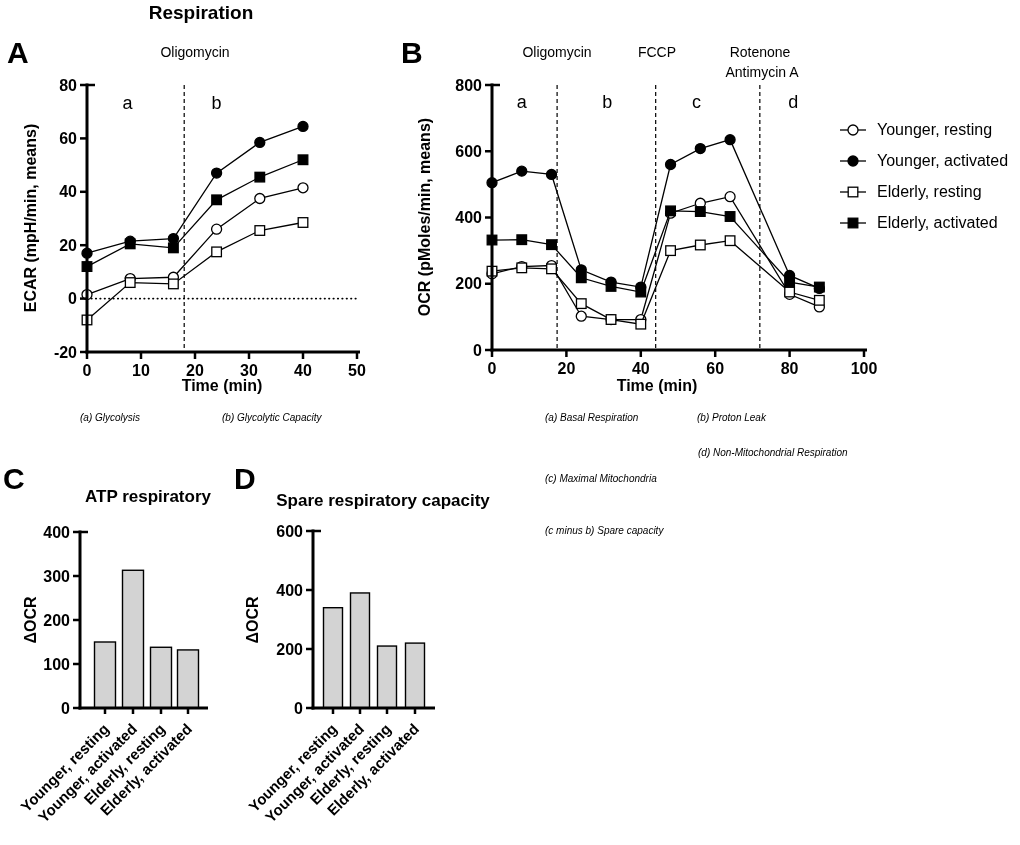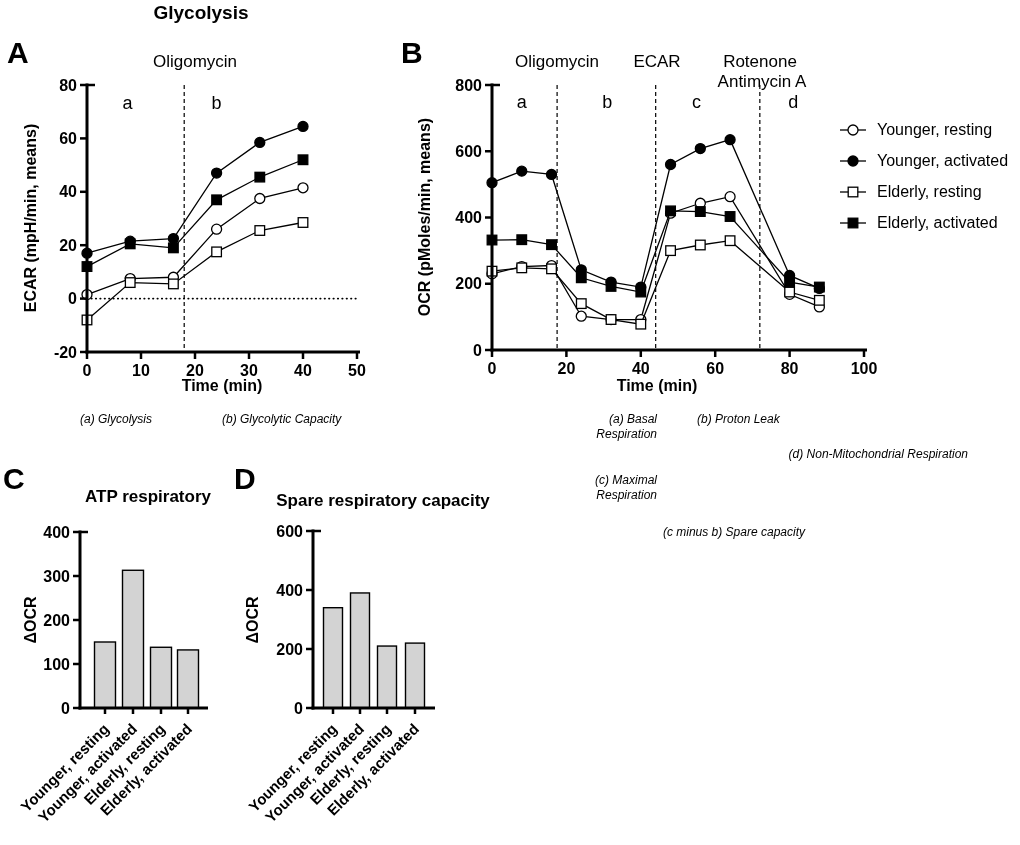--- a/index.html
+++ b/index.html
@@ -2,47 +2,47 @@
 <html><head>
 <meta charset="utf-8">
 <style>
   html,body{margin:0;padding:0;background:#fff;}
   .fig{position:relative;width:1020px;height:845px;background:#fff;overflow:hidden;
        font-family:"Liberation Sans",sans-serif;color:#000;}
   .chart-title{position:absolute;font-weight:bold;font-size:19px;white-space:nowrap;
                transform:translateX(-50%);}
   .chart-title.small{font-size:17px;}
   .panel-letter{position:absolute;font-weight:bold;font-size:30px;line-height:1;}
-  .drug-label{position:absolute;font-size:17px;white-space:nowrap;transform:translateX(-50%);margin-top:8px;}
-  .footnote{position:absolute;font-style:italic;font-size:12px;line-height:1.25;text-align:right;}
+  .drug-label{position:absolute;font-size:14px;white-space:nowrap;transform:translateX(-50%);}
+  .footnote{position:absolute;font-style:italic;font-size:10px;line-height:1.25;}
   .legend{position:absolute;left:838px;top:114px;width:182px;}
   .legend-row{display:flex;align-items:center;height:31px;gap:9px;}
   .legend-label{font-size:16px;white-space:nowrap;}
   svg{position:absolute;overflow:visible;}
   svg text{font-family:"Liberation Sans",sans-serif;fill:#000;}
   .tick-t{font-size:16px;font-weight:bold;}
   .axis-t{font-size:16px;font-weight:bold;}
   .region-t{font-size:18px;}
   .cat-t{font-size:15px;font-weight:bold;}
 </style>
 </head>
 <body>
 
 <div class="fig">
 
-  <div class="chart-title" style="left:201px;top:2px">Glycolysis</div>
+  <div class="chart-title" style="left:201px;top:2px">Respiration</div>
 
   <div class="panel-letter" style="left:7px;top:38px">A</div>
   <div class="panel-letter" style="left:401px;top:38px">B</div>
   <div class="panel-letter" style="left:3px;top:464px">C</div>
   <div class="panel-letter" style="left:234px;top:464px">D</div>
 
   <div class="drug-label" style="left:195px;top:44px">Oligomycin</div>
   <div class="drug-label" style="left:557px;top:44px">Oligomycin</div>
-  <div class="drug-label" style="left:657px;top:44px">ECAR</div>
+  <div class="drug-label" style="left:657px;top:44px">FCCP</div>
   <div class="drug-label" style="left:760px;top:44px">Rotenone</div>
   <div class="drug-label" style="left:762px;top:64px">Antimycin A</div>
 
   <svg id="chart-panel_a" style="left:0;top:40px" width="400" height="365">
       <line x1="184.2" y1="45" x2="184.2" y2="312" stroke="#000000" stroke-width="1.2" stroke-dasharray="4,3"></line>
       <line x1="87" y1="258.6" x2="357" y2="258.6" stroke="#000000" stroke-width="1.8" stroke-dasharray="0.4,4" stroke-linecap="round"></line>
       <polyline points="87,254.595 130.2,238.575 173.4,237.24 216.6,189.18 259.8,158.47500000000002 303,147.79500000000002" fill="none" stroke="#000000" stroke-width="1.3"></polyline>
       <circle cx="87" cy="254.595" r="5" fill="#ffffff" stroke="#000000" stroke-width="1.3"></circle>
       <circle cx="130.2" cy="238.575" r="5" fill="#ffffff" stroke="#000000" stroke-width="1.3"></circle>
       <circle cx="173.4" cy="237.24" r="5" fill="#ffffff" stroke="#000000" stroke-width="1.3"></circle>
@@ -271,19 +271,19 @@
       <span class="legend-label">Elderly, activated</span>
     </div>
   </div>
 
   <div class="footnote" style="left:80px;top:412px">(a) Glycolysis</div>
   <div class="footnote" style="left:222px;top:412px">(b) Glycolytic Capacity</div>
 
   <div class="footnote" style="left:545px;top:412px;width:112px">(a) Basal Respiration</div>
   <div class="footnote" style="left:697px;top:412px">(b) Proton Leak</div>
   <div class="footnote" style="left:698px;top:447px;width:270px">(d) Non-Mitochondrial Respiration</div>
-  <div class="footnote" style="left:545px;top:473px;width:112px">(c) Maximal Respiration</div>
+  <div class="footnote" style="left:545px;top:473px;width:112px">(c) Maximal Mitochondria</div>
   <div class="footnote" style="left:545px;top:525px;width:260px">(c minus b) Spare capacity</div>
 
   <div class="chart-title small" style="left:148px;top:487px">ATP respiratory</div>
   <div class="chart-title small" style="left:383px;top:491px">Spare respiratory capacity</div>
 
 </div>
 
 </body></html>

